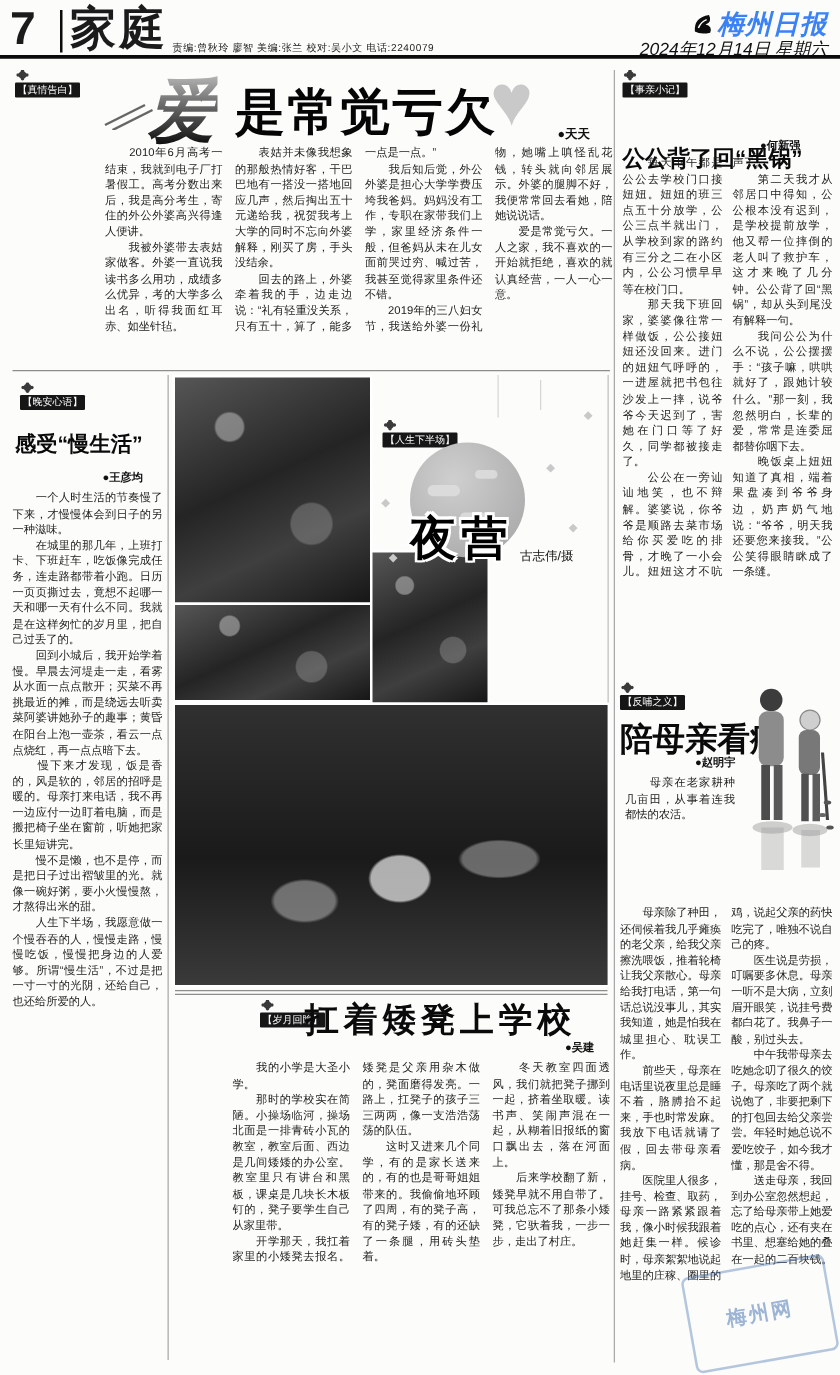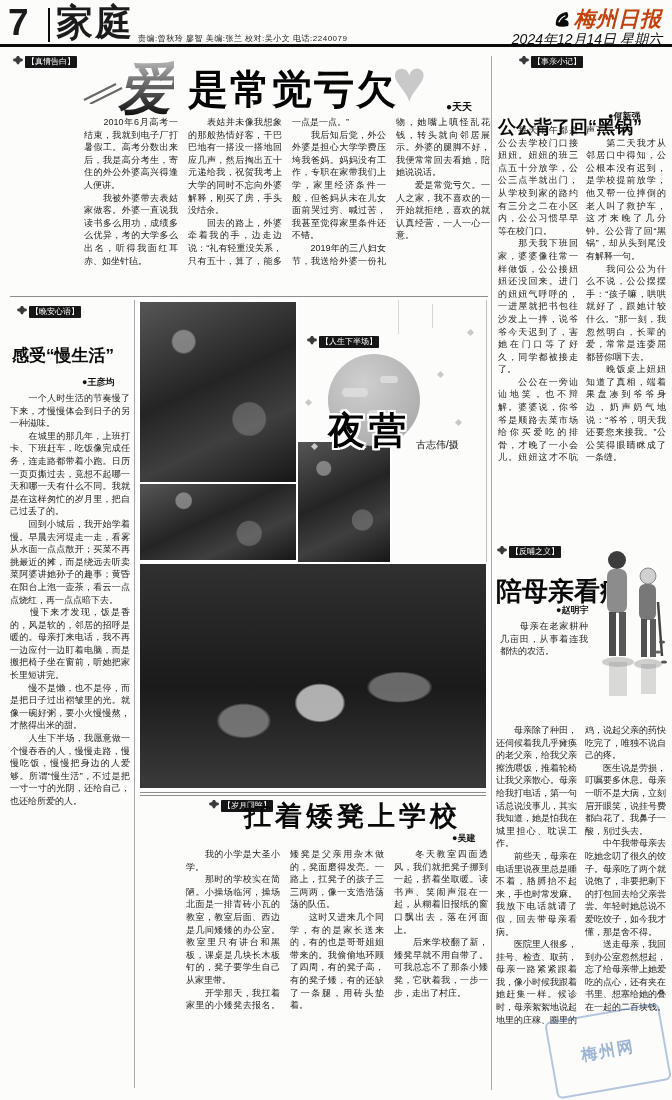--- a/index.html
+++ b/index.html
@@ -8,25 +8,25 @@
     background:#fcfcfa;color:#1b1b1b;
     font-family:"Liberation Sans",sans-serif;
   }
   .abs{position:absolute;}
   
   .page-num{left:8px;top:2px;font-size:37px;font-weight:800;letter-spacing:-1px;}
   .hdr-vline{left:48px;top:8px;width:2px;height:34px;background:#0c0c0c;}
   .section-title{left:56px;top:-2px;font-size:37px;font-weight:900;letter-spacing:2px;}
   .hdr-meta{left:138px;top:33px;font-size:8px;color:#222;letter-spacing:.5px;}
   .logo-wrap{right:10px;top:5px;display:flex;align-items:center;gap:3px;}
-  .logo-text{font-family:"Liberation Serif",serif;font-weight:700;font-style:italic;font-size:21px;color:#c2410c;letter-spacing:1px;}
+  .logo-text{font-family:"Liberation Serif",serif;font-weight:700;font-style:italic;font-size:21px;color:#3b82f6;letter-spacing:1px;}
   .hdr-date{right:10px;top:31px;font-size:14px;color:#111;font-style:italic;}
   .hdr-rule{left:0;top:44px;width:672px;height:3px;background:#0b0b0b;}
   
-  .badge{display:flex;align-items:flex-start;gap:1px;}
+  .badge{display:flex;flex-direction:column;align-items:flex-start;gap:1px;}
   .badge-label{background:#161616;color:#fff;font-size:8px;line-height:1;padding:2px 2px;border-radius:1px;white-space:nowrap;}
   
   .author{font-size:9px;font-weight:bold;color:#111;}
   .bodytext{font-size:9px;line-height:1.4;text-align:justify;color:#1d1d1d;white-space:pre-line;overflow:hidden;}
   .cols4{column-count:4;column-gap:10px;}
   .cols3{column-count:3;column-gap:10px;}
   .cols2{column-count:2;column-gap:8px;}
   .rule-h{background:#8d8d8d;height:1px;}
   .rule-v{background:#a8a8a8;width:1px;}
   
@@ -189,21 +189,21 @@
 </div>
 <div class="abs sec-title" style="left:244px;top:798px;font-size:27px;letter-spacing:4px;">扛着矮凳上学校</div>
 <div class="abs author" style="left:452px;top:832px;">●吴建</div>
 <div class="abs bodytext cols3" style="left:186px;top:848px;width:302px;height:240px;">　　我的小学是大圣小学。
 　　那时的学校实在简陋。小操场临河，操场北面是一排青砖小瓦的教室，教室后面、西边是几间矮矮的办公室。教室里只有讲台和黑板，课桌是几块长木板钉的，凳子要学生自己从家里带。
 　　开学那天，我扛着家里的小矮凳去报名。矮凳是父亲用杂木做的，凳面磨得发亮。一路上，扛凳子的孩子三三两两，像一支浩浩荡荡的队伍。
 　　这时又进来几个同学，有的是家长送来的，有的也是哥哥姐姐带来的。我偷偷地环顾了四周，有的凳子高，有的凳子矮，有的还缺了一条腿，用砖头垫着。
 　　冬天教室四面透风，我们就把凳子挪到一起，挤着坐取暖。读书声、笑闹声混在一起，从糊着旧报纸的窗口飘出去，落在河面上。
 　　后来学校翻了新，矮凳早就不用自带了。可我总忘不了那条小矮凳，它驮着我，一步一步，走出了村庄。</div>
 
-<div class="abs badge" style="left:498px;top:56px;margin-left:20px;">
+<div class="abs badge" style="left:498px;top:56px;">
   <svg width="12" height="9" viewBox="0 0 12 9">
     <circle cx="6" cy="4" r="3" fill="#3a3a3a"></circle>
       <circle cx="2.5" cy="4" r="1.4" fill="#3a3a3a"></circle>
     <circle cx="9.5" cy="4" r="1.4" fill="#3a3a3a"></circle>
       <circle cx="6" cy="1" r="1.4" fill="#3a3a3a"></circle>
       <circle cx="6" cy="7" r="1.4" fill="#3a3a3a"></circle>
   </svg>
   <div class="badge-label">【事亲小记】</div>
 </div>
 <div class="abs sec-title" style="left:498px;top:84px;font-size:18px;margin-top:31px;">公公背了回“黑锅”</div>

